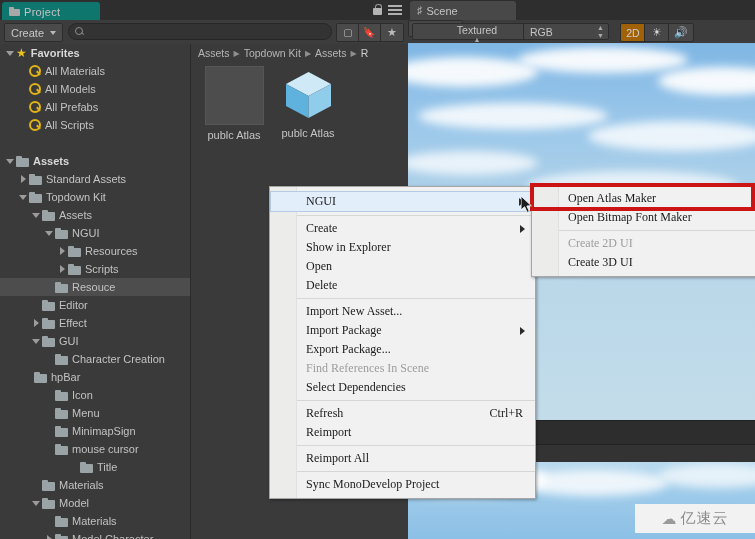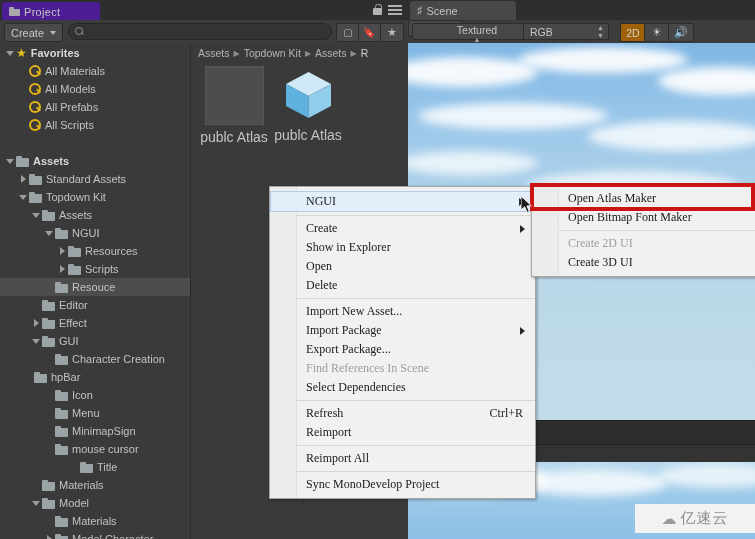--- a/index.html
+++ b/index.html
@@ -6,21 +6,21 @@
   body{width:755px;height:539px;overflow:hidden;
        font-family:"Liberation Sans","DejaVu Sans",sans-serif;
        -webkit-font-smoothing:none;}
   #root{position:relative;width:755px;height:539px;background:#383838;}
   .nosel{user-select:none;}
 
   
   #project-panel{position:absolute;left:0;top:0;width:408px;height:539px;background:#3a3a3a;}
   #project-tabbar{position:absolute;left:0;top:0;width:408px;height:20px;background:#2e2e2e;
      border-bottom:1px solid #232323;}
-  #project-tab{position:absolute;left:2px;top:2px;width:98px;height:19px;background:#4c1d95;
+  #project-tab{position:absolute;left:2px;top:2px;width:98px;height:19px;background:#0f766e;
      border-top-left-radius:3px;border-top-right-radius:3px;
      display:flex;align-items:center;gap:4px;padding-left:7px;box-sizing:border-box;}
   #project-tab .tablabel{font-size:11px;color:#c4c4c4;letter-spacing:.3px;}
   .tabicon{width:11px;height:9px;position:relative;display:inline-block;}
   .tabicon:before{content:"";position:absolute;left:0;top:2px;width:11px;height:7px;
      background:#a8a8a8;border-radius:1px;}
   .tabicon:after{content:"";position:absolute;left:0;top:0px;width:5px;height:3px;
      background:#a8a8a8;border-radius:1px;}
 
   #proj-lock{position:absolute;right:26px;top:4px;width:9px;height:11px;}
@@ -60,21 +60,21 @@
 
   #breadcrumb{position:absolute;left:0;top:0;width:217px;height:18px;display:flex;align-items:center;
      padding-left:7px;box-sizing:border-box;gap:4px;font-size:10.5px;color:#b5b5b5;white-space:nowrap;overflow:hidden;}
   #breadcrumb .sep{color:#8e8e8e;font-size:8px;}
   #breadcrumb .crumb.last{color:#cfcfcf;}
 
   #asset-grid{position:absolute;left:0;top:18px;width:217px;height:100px;display:flex;gap:12px;padding:4px 0 0 12px;box-sizing:border-box;}
   .asset-cell{width:62px;display:flex;flex-direction:column;align-items:center;gap:4px;}
   .asset-thumb{width:57px;height:57px;}
   .thumb-flat{background:#4d4d4d;border:1px solid #565656;}
-  .asset-label{font-size:14px;color:#c3c3c3;white-space:nowrap;}
+  .asset-label{font-size:11px;color:#c3c3c3;white-space:nowrap;}
 
   
   .trow{position:relative;height:18px;display:flex;align-items:center;white-space:nowrap;
      font-size:11px;color:#c2c2c2;}
   .trow.sel{background:#4d4d4d;}
   .trow.bold{font-weight:bold;color:#d8d8d8;}
   .tw{width:12px;flex:none;display:flex;align-items:center;justify-content:center;}
   .tw .arrow-d{width:0;height:0;border-left:4px solid transparent;border-right:4px solid transparent;
      border-top:5px solid #9c9c9c;}
   .tw .arrow-r{width:0;height:0;border-top:4px solid transparent;border-bottom:4px solid transparent;

